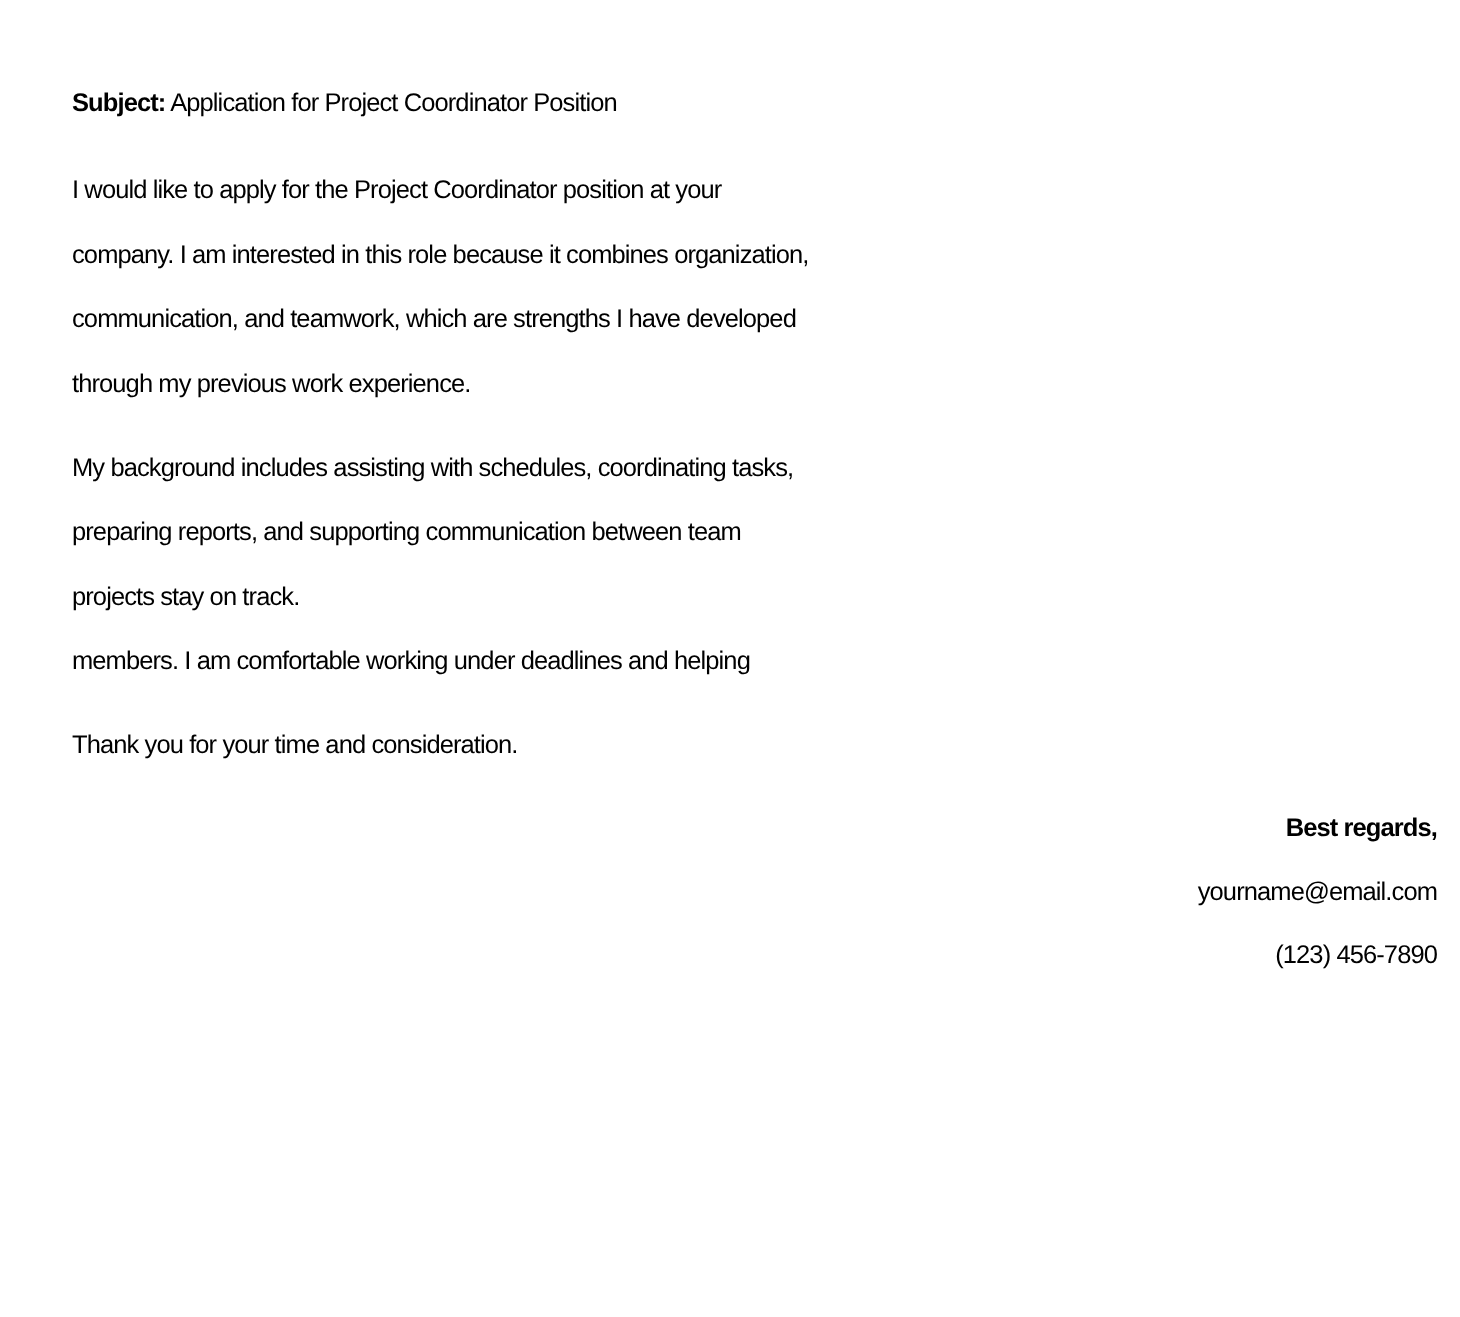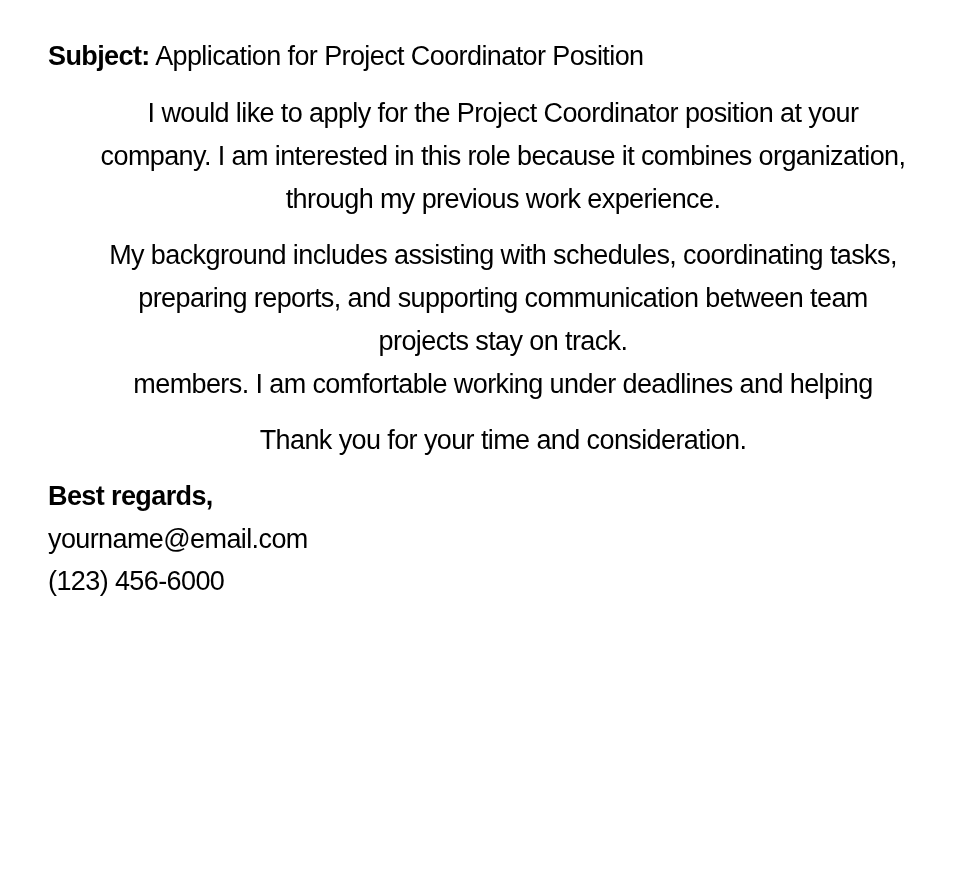--- a/index.html
+++ b/index.html
@@ -11,71 +11,71 @@
       width: 973px;
       height: 878px;
       overflow: hidden;
       position: relative;
       font-family: "Liberation Sans", "DejaVu Sans", sans-serif;
       color: #000000;
     }
     .letter {
       position: absolute;
       left: 48px;
-      top: 36px;
+      top: 49px;
       width: 910px;
-      font-size: 27px;
+      font-size: 17px;
       letter-spacing: -0.6px;
       word-spacing: 0px;
     }
     .line {
       display: block;
       height: 43px;
       line-height: 43px;
       white-space: nowrap;
     }
     .para {
       margin: 0 0 13px 0;
-      text-align: center;
     }
     .subject-line { height: 40px; line-height: 40px; margin-bottom: 16px; }
     .greeting { margin-bottom: 13px; }
     .bold { font-weight: bold; }
-    .signature .line { height: 42.5px; line-height: 42.5px; }
+    .signature .line { height: 42.5px; line-height: 42.5px; text-align: right; }
     .signature { margin-top: 13px; }
   </style>
 </head>
 <body>
 
 <div class="letter">
 
   <div class="line subject-line">
     <span class="bold">Subject:</span><span> Application for Project Coordinator Position</span>
   </div>
 
 
   <div class="para">
     <span class="line">I would like to apply for the Project Coordinator position at your</span>
     <span class="line">company. I am interested in this role because it combines organization,</span>
+    <span class="line">communication, and teamwork, which are strengths I have developed</span>
     <span class="line">through my previous work experience.</span>
   </div>
 
   <div class="para">
     <span class="line">My background includes assisting with schedules, coordinating tasks,</span>
     <span class="line">preparing reports, and supporting communication between team</span>
     <span class="line">projects stay on track.</span>
     <span class="line">members. I am comfortable working under deadlines and helping</span>
   </div>
 
   <div class="para">
   </div>
 
   <div class="para">
     <span class="line">Thank you for your time and consideration.</span>
   </div>
 
   <div class="signature">
     <span class="line bold">Best regards,</span>
     <span class="line">yourname@email.com</span>
-    <span class="line">(123) 456-6000</span>
+    <span class="line">(123) 456-7890</span>
   </div>
 
 </div>
 
 </body></html>

